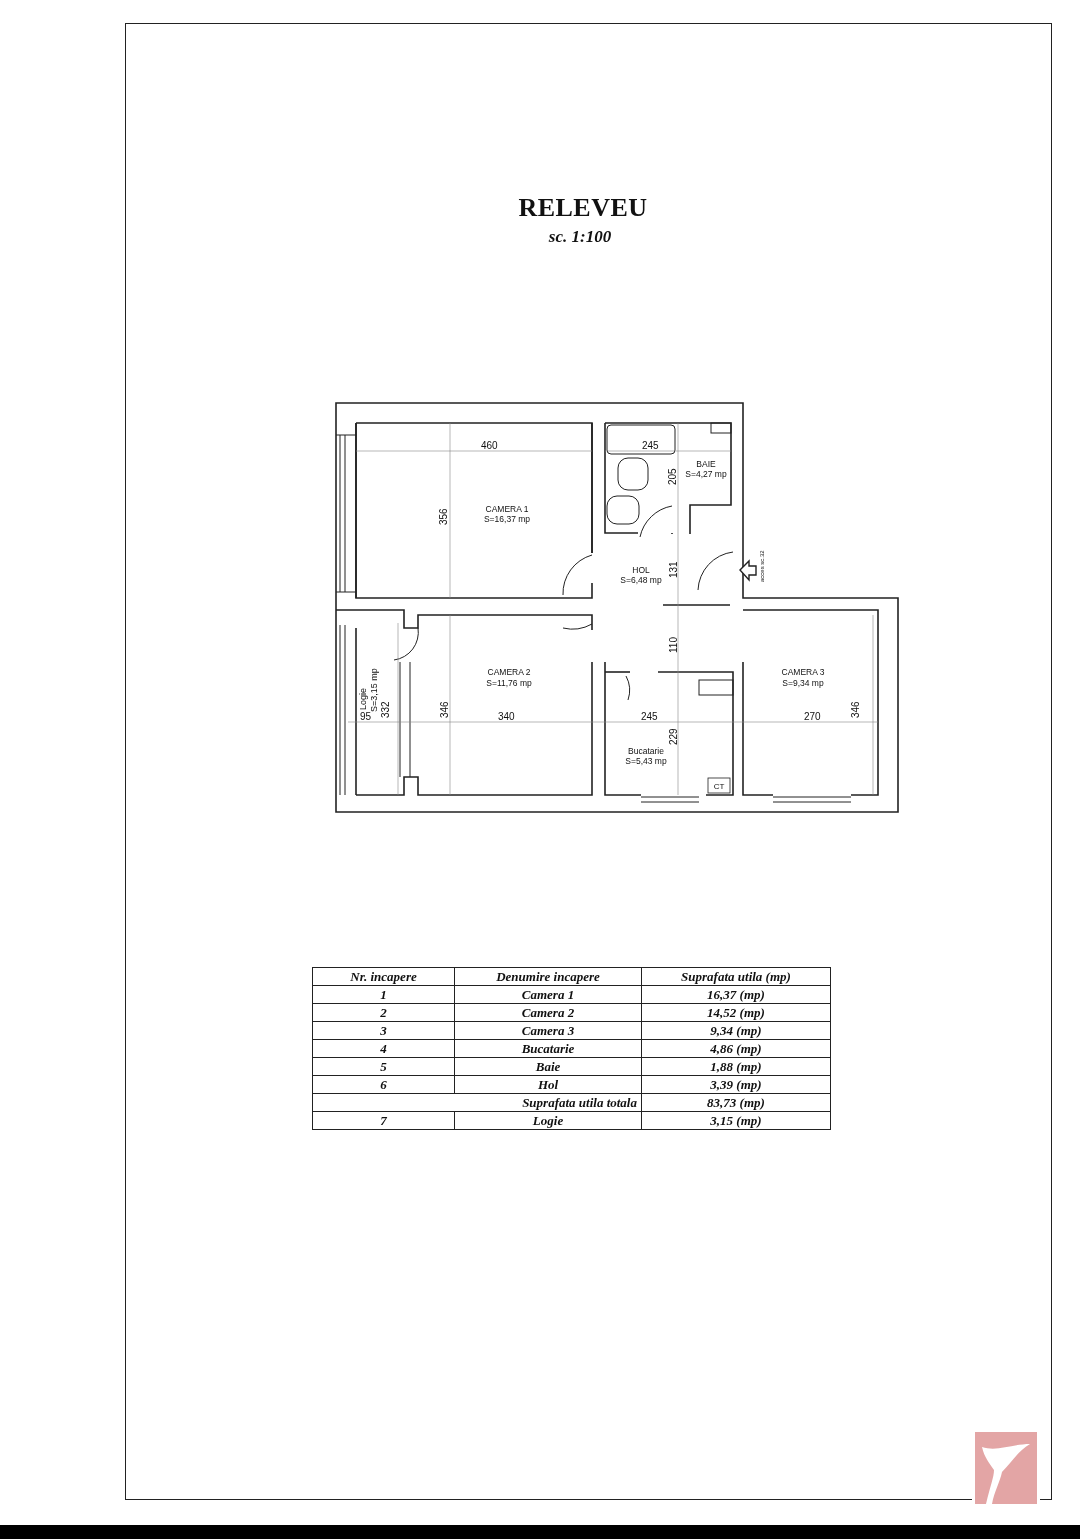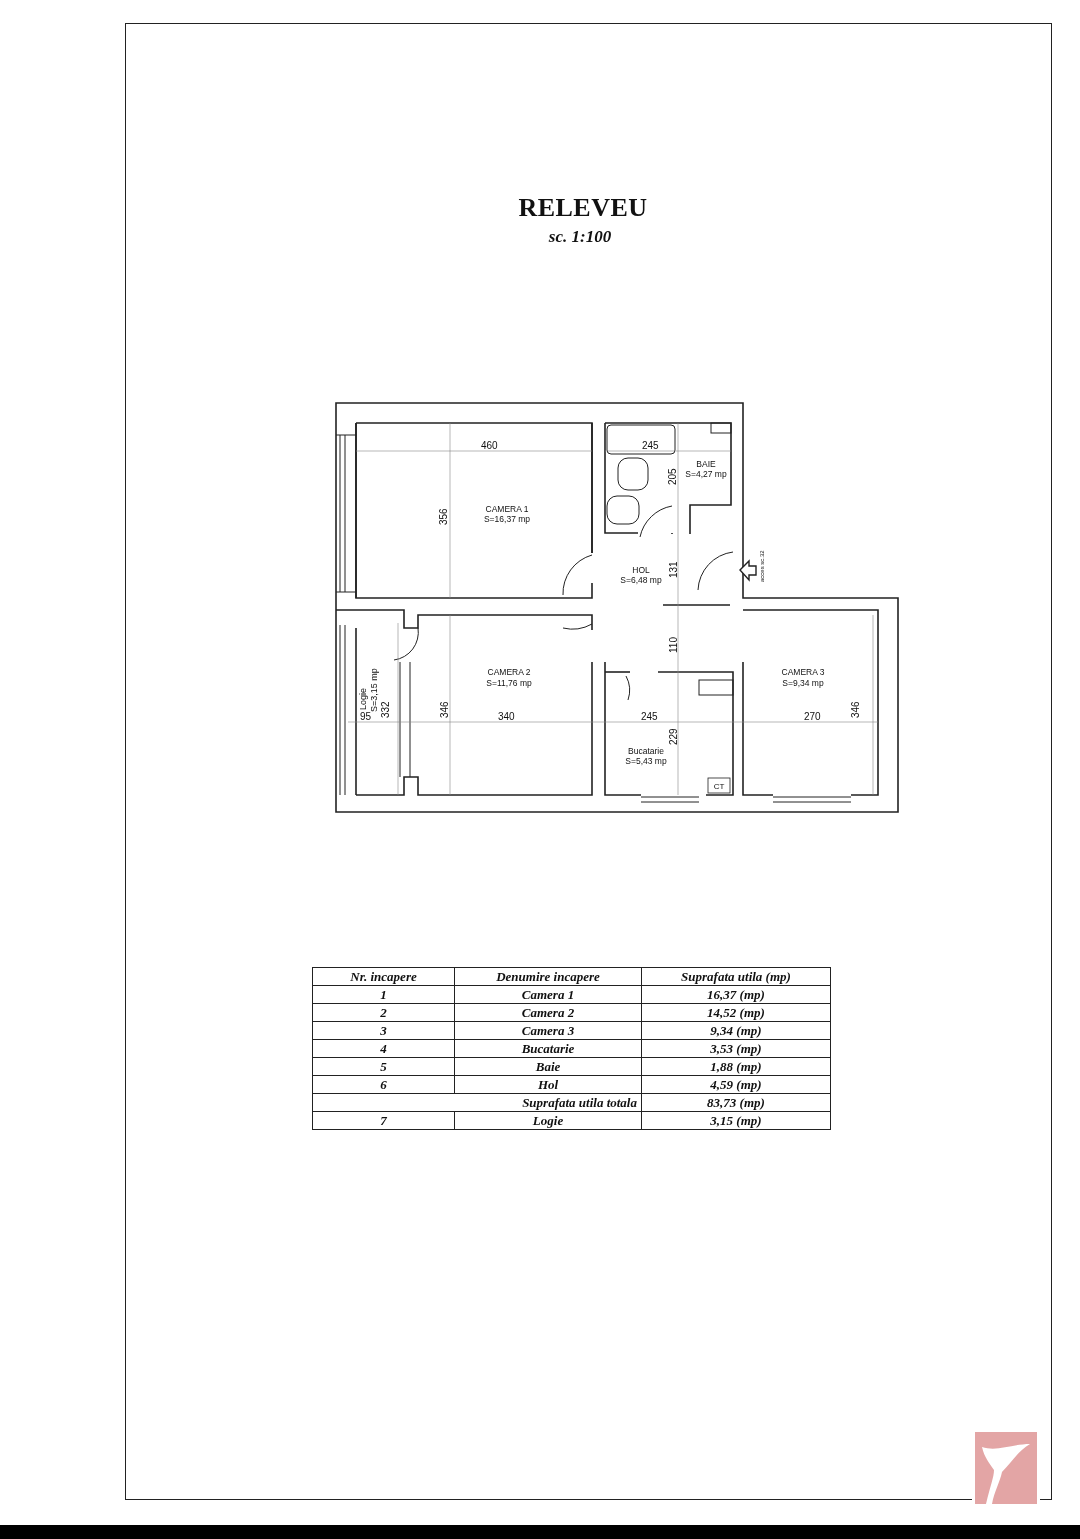--- a/index.html
+++ b/index.html
@@ -155,31 +155,31 @@
     <td class="c3">14,52 (mp)</td>
   </tr>
   <tr>
     <td class="c1">3</td>
     <td class="c2">Camera 3</td>
     <td class="c3">9,34 (mp)</td>
   </tr>
   <tr>
     <td class="c1">4</td>
     <td class="c2">Bucatarie</td>
-    <td class="c3">3,53 (mp)</td>
+    <td class="c3">4,86 (mp)</td>
   </tr>
   <tr>
     <td class="c1">5</td>
     <td class="c2">Baie</td>
     <td class="c3">1,88 (mp)</td>
   </tr>
   <tr>
     <td class="c1">6</td>
     <td class="c2">Hol</td>
-    <td class="c3">4,59 (mp)</td>
+    <td class="c3">3,39 (mp)</td>
   </tr>
   <tr>
     <td colspan="2" style="text-align:right">Suprafata utila totala</td>
     <td class="c3">83,73 (mp)</td>
   </tr>
   <tr>
     <td class="c1">7</td>
     <td class="c2">Logie</td>
     <td class="c3">3,15 (mp)</td>
   </tr>

